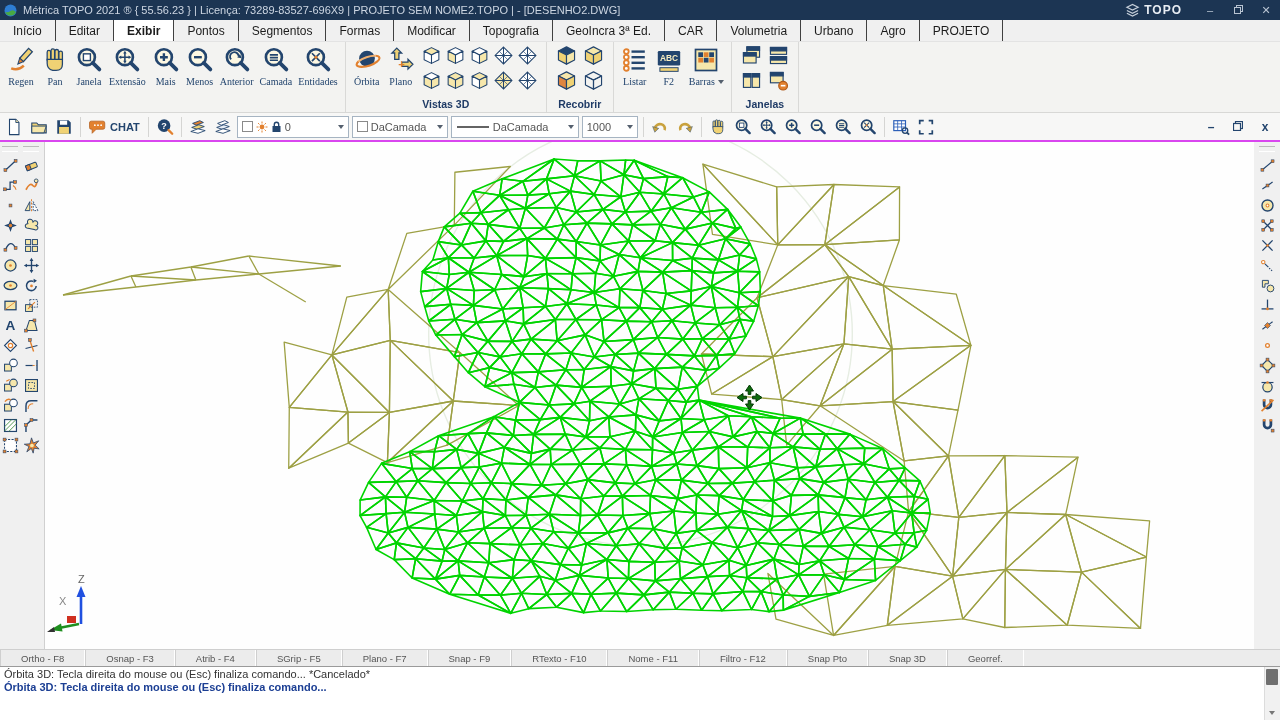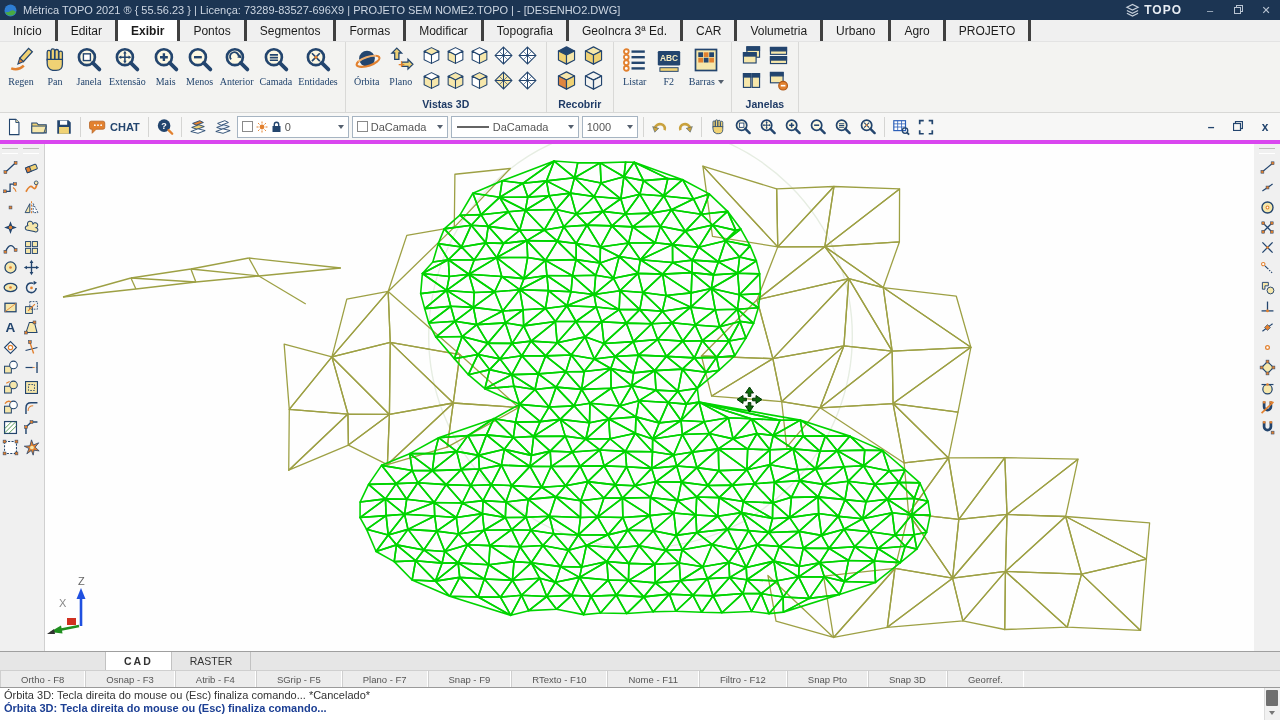--- a/index.html
+++ b/index.html
@@ -11,36 +11,36 @@
     font-size:11px;flex:0 0 auto;}
   .titlebar .app-ico{margin:0 6px 0 4px;display:flex;}
   .titlebar .title-text{white-space:nowrap;overflow:hidden;}
   .tb-right{margin-left:auto;display:flex;align-items:center;gap:0;}
   .brand{font-weight:bold;color:#e8edf3;font-size:12px;letter-spacing:1px;margin-right:14px;}
   .brand-ico{margin-right:4px;display:flex;}
   .wbtn{width:28px;text-align:center;color:#b9c4d2;font-size:11px;cursor:default;}
   
   .menubar{height:21px;background:#f0f0f0;display:flex;align-items:stretch;font-size:12px;
     color:#1c1c1c;flex:0 0 auto;border-bottom:1px solid #e3e3e3;}
-  .menu-item{display:flex;align-items:center;padding:0 13px;border-right:3px solid #404040;}
+  .menu-item{display:flex;align-items:center;padding:0 13px;border-right:1px solid #404040;}
   .menu-item.active{background:#fff;font-weight:bold;}
   
   .ribbon{height:70px;background:#f3f3f1;border-bottom:1px solid #d8d8d6;display:flex;
     align-items:stretch;flex:0 0 auto;overflow:hidden;}
   .rib-group{display:flex;flex-direction:column;border-right:1px solid #d9d9d7;padding:2px 4px 0 4px;}
   .rib-row{display:flex;align-items:flex-start;flex:1;}
   .rib-btn{display:flex;flex-direction:column;align-items:center;padding:1px 3px;}
   .rib-ico{height:30px;display:flex;align-items:center;justify-content:center;}
   .rib-lbl{font-size:10px;color:#23456e;margin-top:1px;white-space:nowrap;display:flex;align-items:center;gap:3px;font-family:Liberation Serif, serif;}
   .rib-cap{font-size:10.5px;font-weight:bold;color:#1f3b66;text-align:center;height:15px;line-height:14px;}
   .rib-grid{display:grid;grid-auto-rows:25px;align-items:center;justify-items:center;margin:1px 2px;}
   .caret{width:0;height:0;border-left:3.5px solid transparent;border-right:3.5px solid transparent;
     border-top:4px solid #55606e;display:inline-block;}
   
-  .toolbar2{height:27px;background:#f7f7f6;border-bottom:4px solid #d946ef;display:flex;
+  .toolbar2{height:27px;background:#f7f7f6;border-bottom:2px solid #d946ef;display:flex;
     align-items:center;gap:3px;padding:0 3px;flex:0 0 auto;font-size:11px;}
   .t2-ico{display:flex;align-items:center;justify-content:center;width:22px;height:22px;}
   .t2-sep{width:1px;height:20px;background:#d5d5d3;margin:0 2px;}
   .combo{display:flex;align-items:center;gap:3px;background:#fff;border:1px solid #a6b4c2;
     height:20px;padding:0 4px;color:#555;}
   .combo .val{white-space:nowrap;}
   .chat-btn{display:flex;align-items:center;gap:3px;font-weight:bold;color:#23456e;font-size:11px;padding:0 3px;}
   .spacer{flex:1;}
   .t2-win{width:24px;text-align:center;color:#23456e;font-size:12px;font-weight:bold;}
   
@@ -1998,25 +1998,20 @@
               <path d="M6,3 v6 a4,4 0 0 0 8,0 v-6" fill="none" stroke="#23456e" stroke-width="3.2"></path>
               <rect x="4.6" y="2.6" width="3" height="2.6" fill="#e2812f"></rect>
               <rect x="12.4" y="2.6" width="3" height="2.6" fill="#e2812f"></rect>
               <rect x="14.3" y="14.3" width="3.4" height="3.4" fill="#e2812f" stroke="#23456e" stroke-width="0.6"></rect>
             </svg>
           </div>
         </div>
       </div>
   </div>
 
-  <div class="tabbar" id="tabbar">
-      <div class="tab-lead"></div>
-      <div class="tab active">CAD</div>
-      <div class="tab">RASTER</div>
-    </div>
 
   <div class="statusbar" id="statusbar">
       <div class="toggle">Ortho - F8</div>
       <div class="toggle">Osnap - F3</div>
       <div class="toggle">Atrib - F4</div>
       <div class="toggle">SGrip - F5</div>
       <div class="toggle">Plano - F7</div>
       <div class="toggle">Snap - F9</div>
       <div class="toggle">RTexto - F10</div>
       <div class="toggle">Nome - F11</div>

